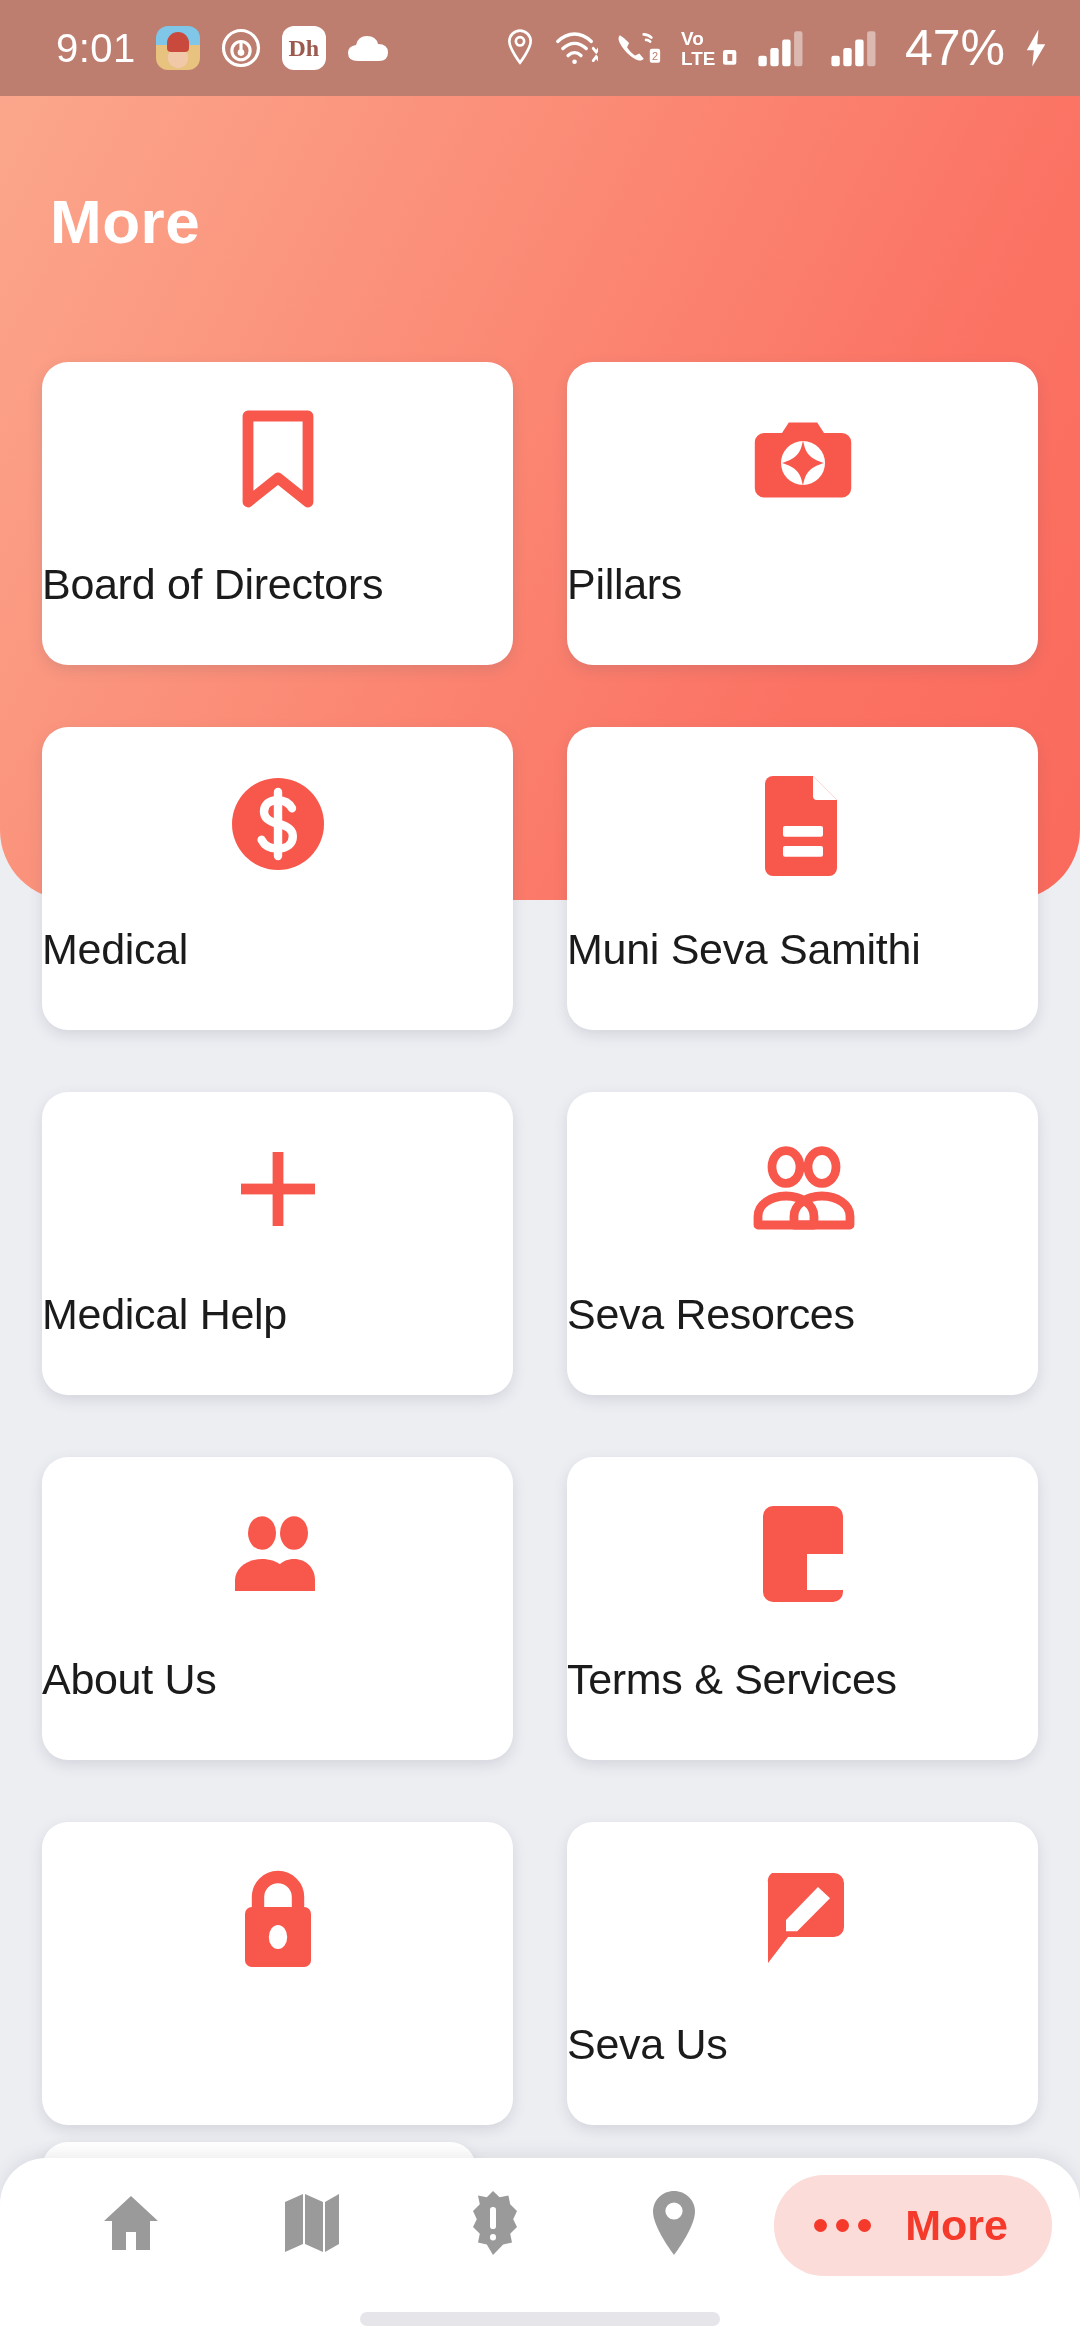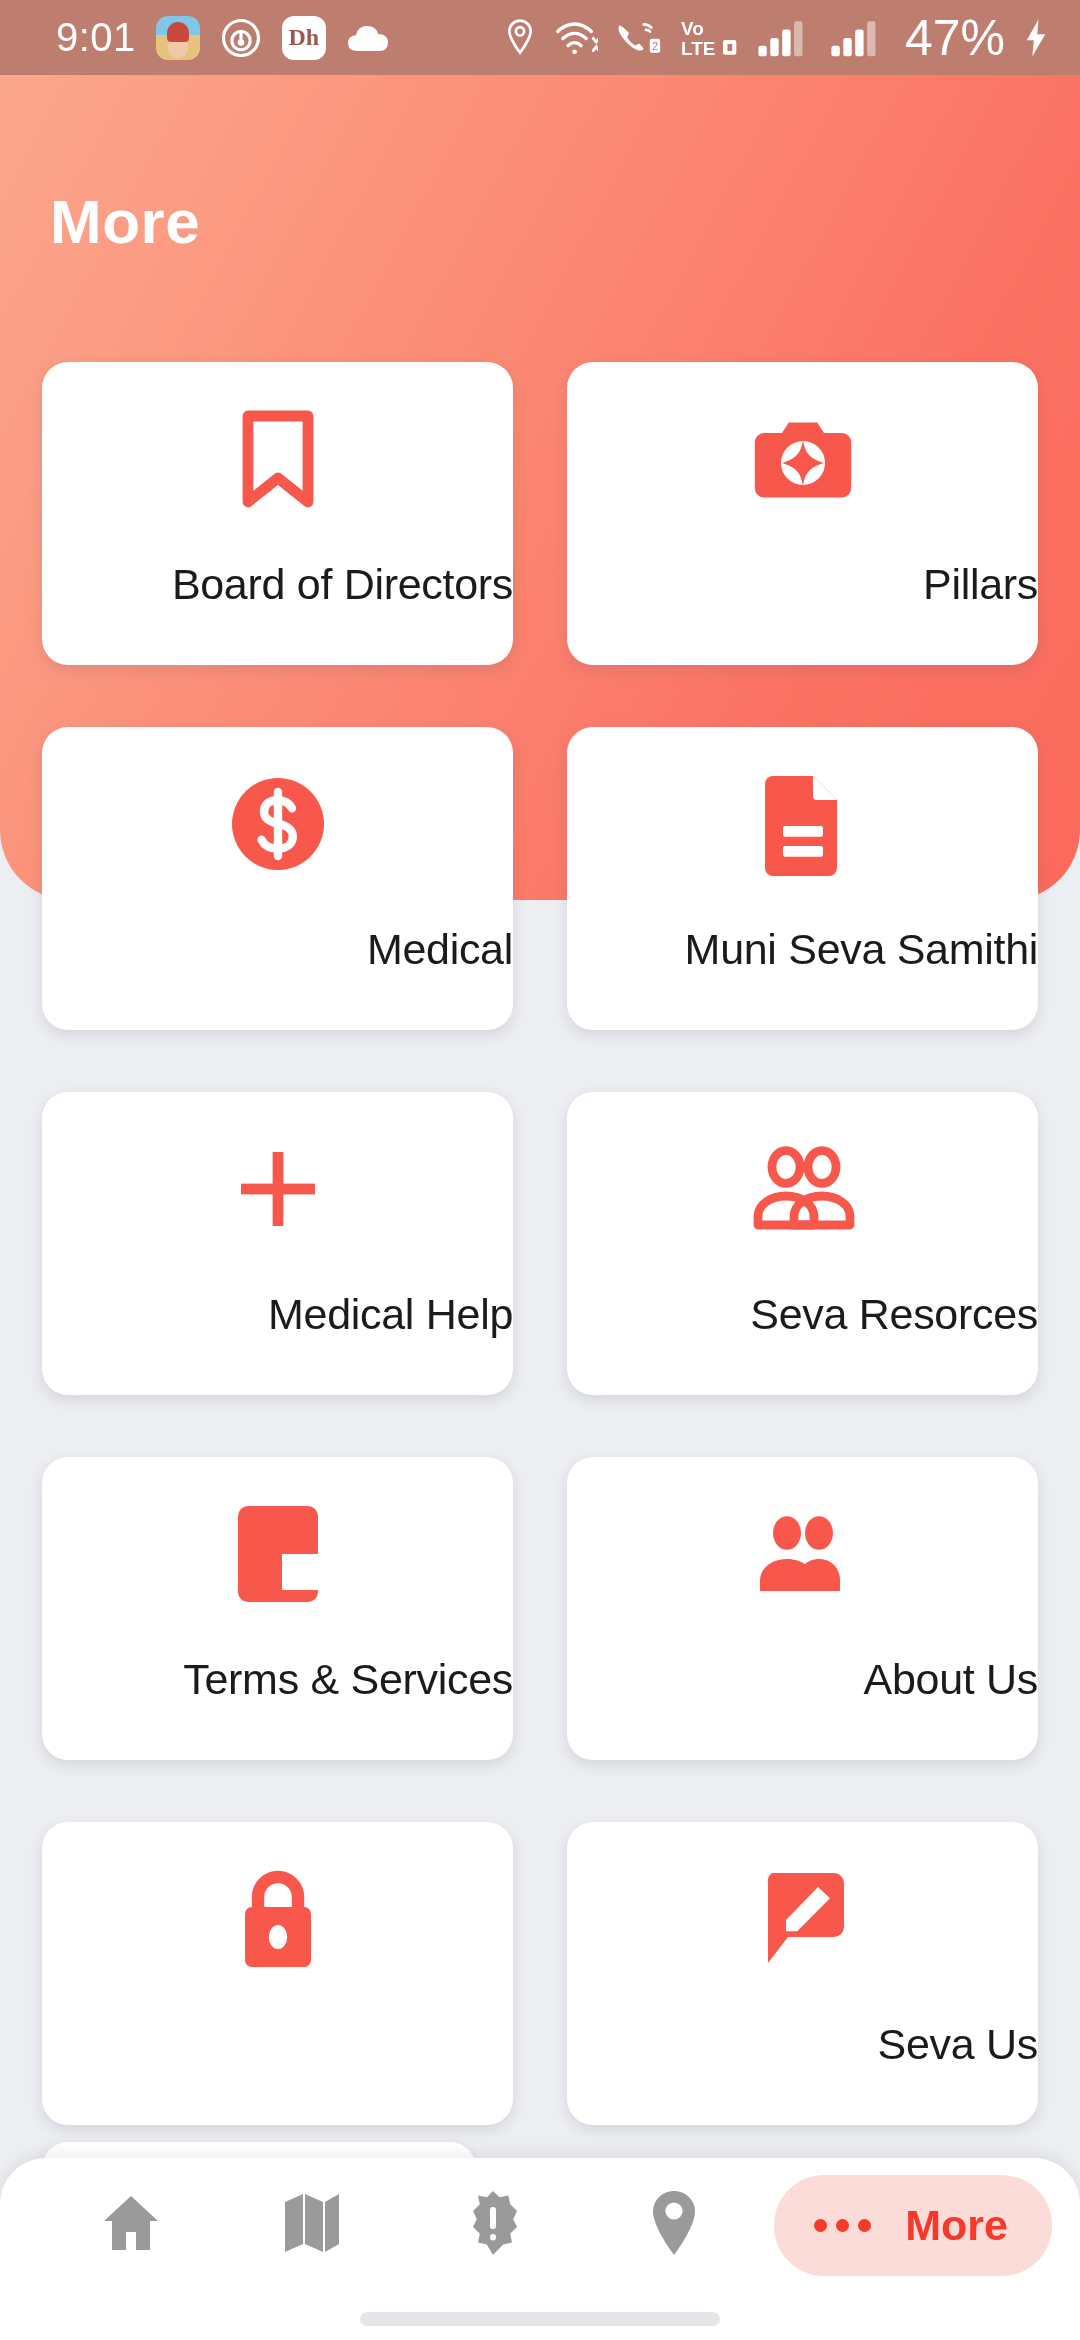--- a/index.html
+++ b/index.html
@@ -6,21 +6,21 @@
   html, body {
     width:1080px; height:2340px;
     background:#eceef2;
     font-family:"Liberation Sans", sans-serif;
     overflow:hidden;
   }
   #screen { position:relative; width:1080px; height:2340px; background:#eceef2; overflow:hidden; }
 
   
   #statusbar{
-    position:absolute; top:0; left:0; width:1080px; height:75px;
+    position:absolute; top:0; left:0; width:1080px; height:96px;
     background:#bd7e6f;
     display:flex; align-items:center; justify-content:space-between;
     padding:0 30px 0 56px; z-index:40;
   }
   .sb-left{ display:flex; align-items:center; gap:20px; }
   .sb-right{ display:flex; align-items:center; gap:17px; }
   .sb-clock{ color:#fff; font-size:40px; letter-spacing:.5px; }
   .sb-battery{ color:#fff; font-size:50px; letter-spacing:0px; margin-left:2px;}
   .appicon{ width:44px; height:44px; border-radius:12px; display:block; }
   .ico-game{
@@ -67,21 +67,21 @@
     display:flex; flex-direction:column; align-items:center; justify-content:flex-start;
     position:relative;
   }
   .card-icon{
     height:150px; width:100%;
     display:flex; align-items:center; justify-content:center;
     margin-top:22px;
   }
   .card-label{
     position:absolute; bottom:56px; left:0; right:0;
-    text-align:right; font-size:43px; color:#1b1b1b; letter-spacing:-.3px;
+    text-align:left; font-size:43px; color:#1b1b1b; letter-spacing:-.3px;
     white-space:nowrap;
     margin-top:35px;
   }
 
   
   #peek{
     position:absolute; left:42px; top:2142px; width:434px; height:120px;
     background:#fff; border-radius:26px;
     box-shadow:0 5px 14px rgba(90,90,110,.16);
     z-index:9;
@@ -262,38 +262,38 @@
           <ellipse cx="37" cy="10.5" rx="7" ry="8.2"></ellipse>
           <path d="M5 39.5v-4.4C5 29.3 11.3 25 19 25s14 4.3 14 10.1v4.4z" stroke-linejoin="round"></path>
           <path d="M23 39.5v-4.4C23 29.3 29.3 25 37 25s14 4.3 14 10.1v4.4z" stroke-linejoin="round"></path>
         </svg>
       </div>
       <div class="card-label">Seva Resorces</div>
     </div>
 
     <div class="card">
       <div class="card-icon">
-        <svg width="92" height="104" viewBox="0 0 46 52">
-          <rect x="3" y="2" width="40" height="48" rx="5" fill="#f8574c"></rect>
-          <rect x="25" y="26" width="18" height="18" fill="#fff"></rect>
-        </svg>
-      </div>
-      <div class="card-label">Terms &amp; Services</div>
-    </div>
-
-    <div class="card">
-      <div class="card-icon">
         <svg width="106" height="86" viewBox="0 0 53 43">
           <ellipse cx="18.5" cy="11" rx="7" ry="8.4" fill="#f8574c"></ellipse>
           <ellipse cx="34.5" cy="11" rx="7" ry="8.4" fill="#f8574c"></ellipse>
           <path d="M5 40v-5.4C5 28.6 11 24 18.5 24S32 28.6 32 34.6V40z" fill="#f8574c"></path>
           <path d="M24 40v-5.4C24 28.6 28.4 24 34.5 24S45 28.6 45 34.6V40z" fill="#f8574c"></path>
         </svg>
       </div>
       <div class="card-label">About Us</div>
+    </div>
+
+    <div class="card">
+      <div class="card-icon">
+        <svg width="92" height="104" viewBox="0 0 46 52">
+          <rect x="3" y="2" width="40" height="48" rx="5" fill="#f8574c"></rect>
+          <rect x="25" y="26" width="18" height="18" fill="#fff"></rect>
+        </svg>
+      </div>
+      <div class="card-label">Terms &amp; Services</div>
     </div>
 
     <div class="card">
       <div class="card-icon">
         <svg width="86" height="104" viewBox="0 0 43 52">
           <path d="M11.5 22V15a10 10 0 0120 0v7" fill="none" stroke="#f8574c" stroke-width="6.2"></path>
           <rect x="5" y="20" width="33" height="30" rx="3.4" fill="#f8574c"></rect>
           <ellipse cx="21.5" cy="35" rx="4.6" ry="6" fill="#fff"></ellipse>
         </svg>
       </div>

